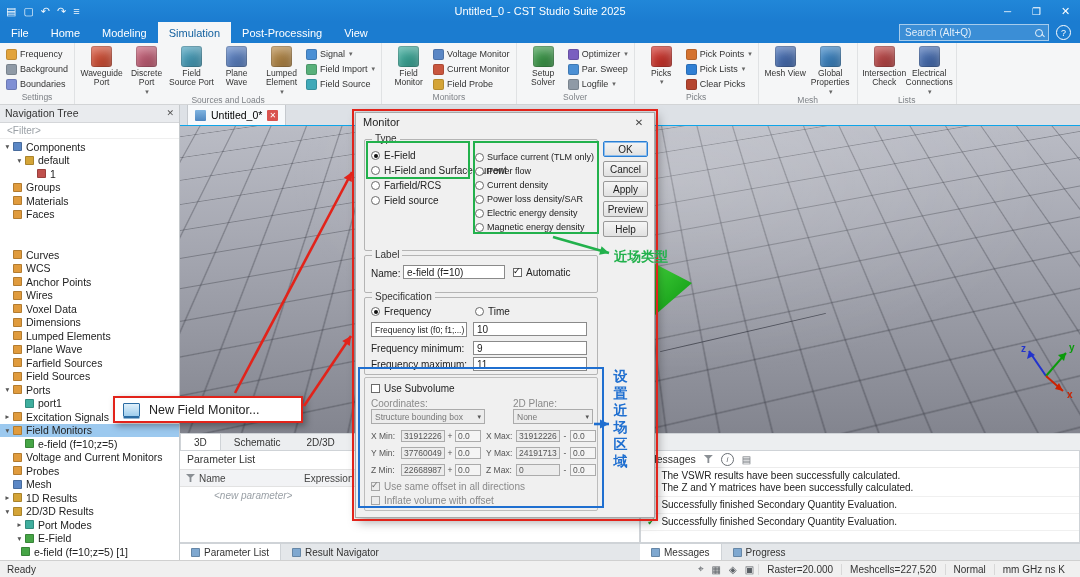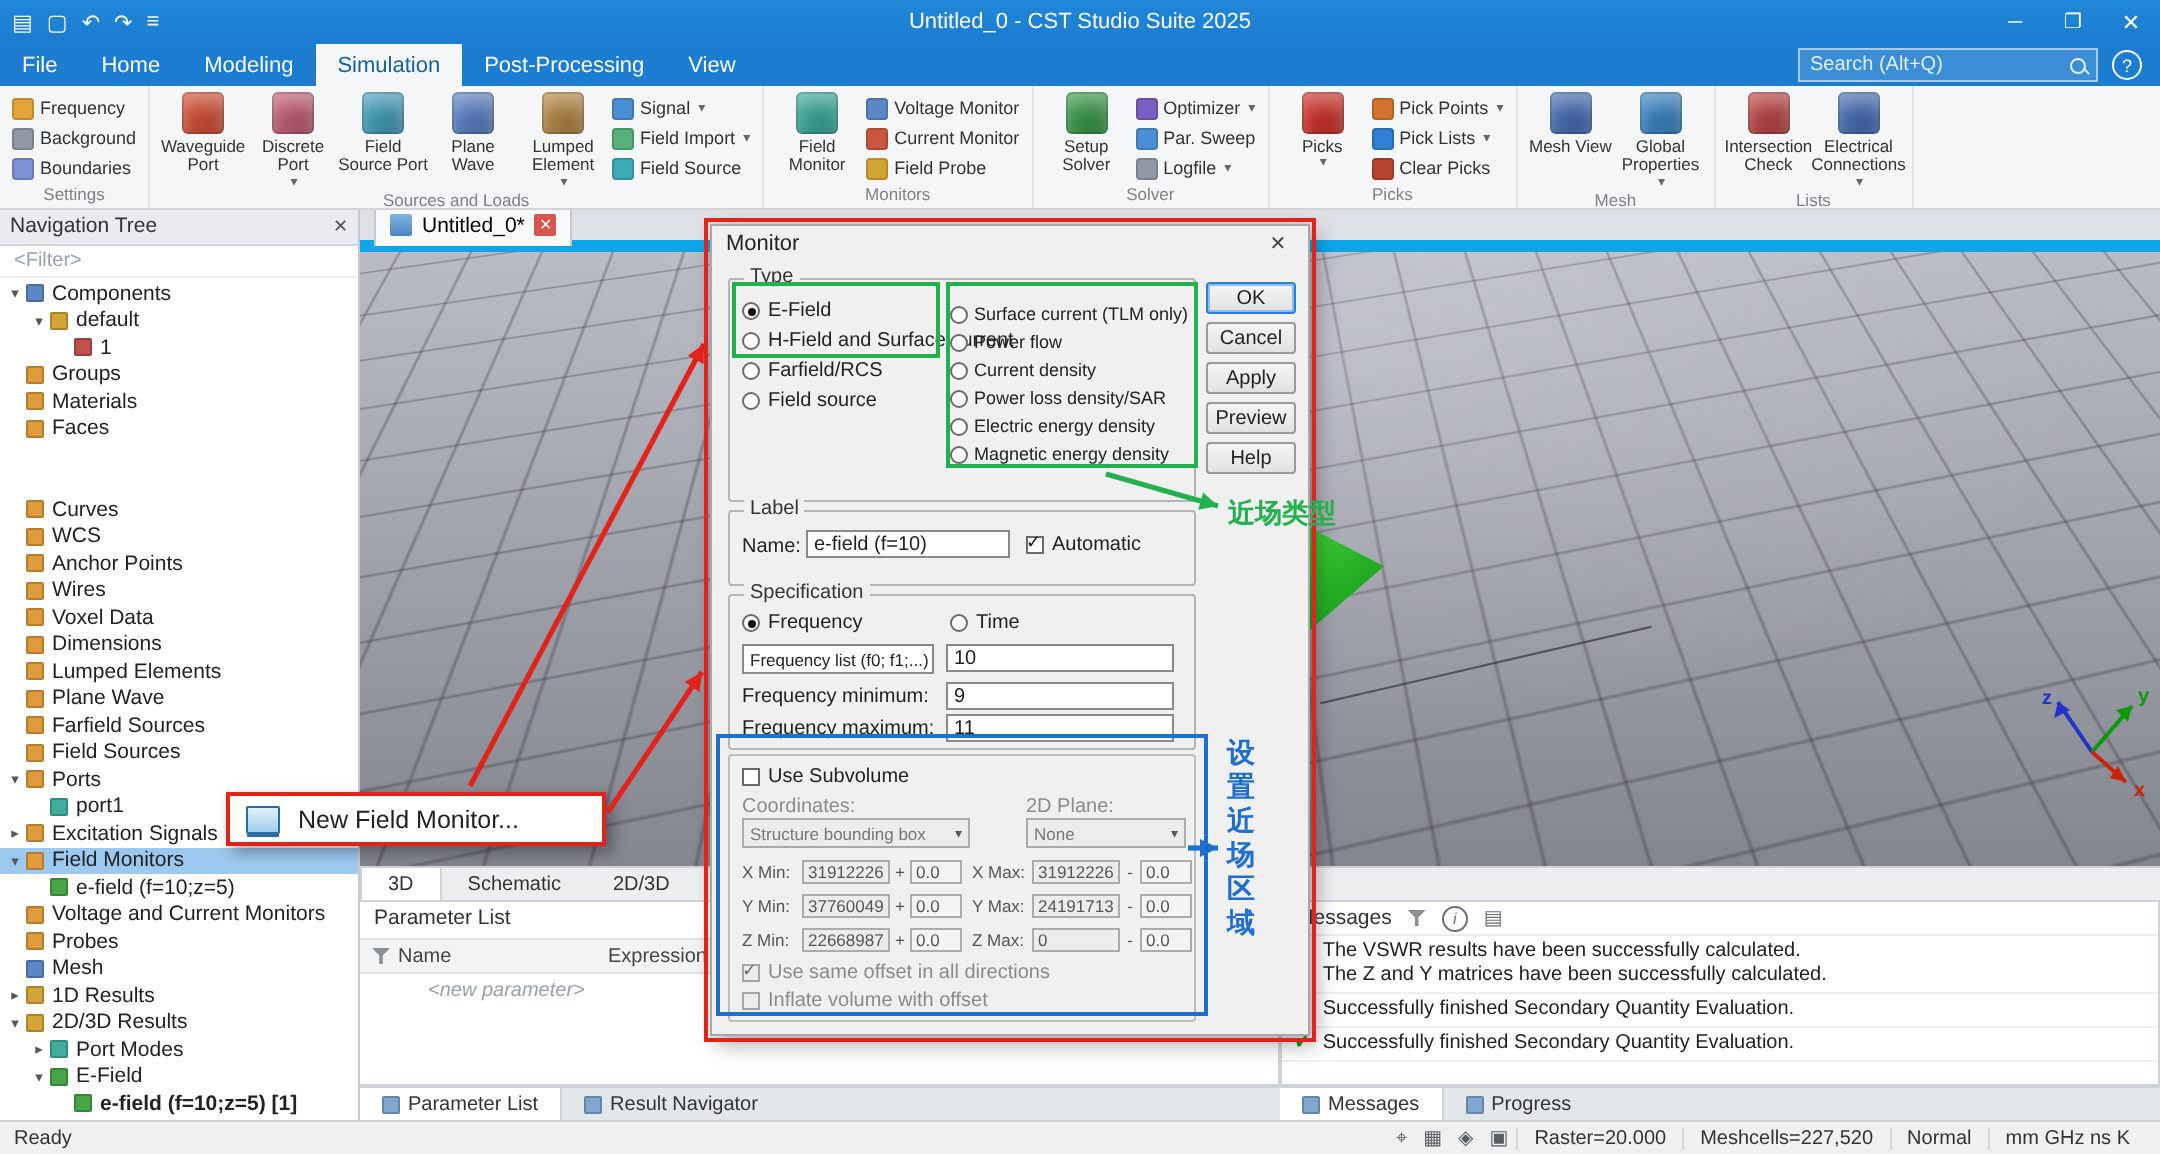--- a/index.html
+++ b/index.html
@@ -40,21 +40,21 @@
   .nav-header{height:18px;background:#e9ebee;display:flex;align-items:center;padding:0 5px;font-size:10.5px;color:#333;border-bottom:1px solid #d4d6d9;flex:none;}
   .nav-close{margin-left:auto;font-size:9px;color:#555;}
   .nav-filter{height:15px;color:#9aa0a6;font-size:10px;padding:0 7px;display:flex;align-items:center;border-bottom:1px solid #f932;border-bottom:1px solid #efefef;flex:none;}
   .tree{flex:1;overflow:hidden;padding-top:1px;}
   .tree-item{height:13.5px;display:flex;align-items:center;font-size:10.5px;color:#222;white-space:nowrap;}
   .tree-item.selected{background:#9cc9ef;}
   .tw-arrow{width:9px;font-size:7.5px;color:#555;text-align:center;flex:none;}
   .tw-icon{width:9px;height:9px;margin:0 4px 0 1px;border-radius:1px;flex:none;box-shadow:inset 0 0 0 1px rgba(0,0,0,.2);}
 
   
-  .doctabs{position:absolute;left:180px;top:104px;width:900px;height:22px;background:#dde1e6;border-bottom:6px solid #0ea5e9;display:flex;align-items:center;z-index:4;box-sizing:border-box;}
+  .doctabs{position:absolute;left:180px;top:104px;width:900px;height:22px;background:#dde1e6;border-bottom:1px solid #0ea5e9;display:flex;align-items:flex-start;z-index:4;box-sizing:border-box;}
   .doctab{height:21px;background:#f7f9fb;border:1px solid #c5c9ce;border-bottom:none;display:flex;align-items:center;gap:5px;padding:0 7px;font-size:10.5px;margin-left:7px;box-sizing:border-box;}
   .dicon{width:11px;height:11px;background:linear-gradient(#7fb3e0,#4d86c0);border-radius:1px;}
   .dclose{color:#fff;background:#d9534f;width:11px;height:11px;font-size:8px;display:flex;align-items:center;justify-content:center;border-radius:1px;}
 
   .canvas{position:absolute;left:180px;top:126px;width:900px;height:307px;overflow:hidden;background:linear-gradient(180deg,#babcc5 0%,#a2a4ae 45%,#83858f 100%);z-index:1;}
   .gridplane{position:absolute;left:-220px;top:-260px;width:1500px;height:1000px;
     background-image:repeating-linear-gradient(0deg,rgba(55,57,66,.38) 0 1px,transparent 1px 30px),repeating-linear-gradient(90deg,rgba(55,57,66,.38) 0 1px,transparent 1px 30px);
     transform:perspective(800px) rotateX(56deg) rotateZ(-14deg);transform-origin:55% 18%;}
   .canvas-shine{position:absolute;inset:0;background:radial-gradient(ellipse at 55% 18%, rgba(255,255,255,.18), transparent 55%);}
   .port-cone{position:absolute;left:468px;top:132px;width:44px;height:57px;background:linear-gradient(135deg,#46d43e,#0b9410);clip-path:polygon(0 4%,100% 44%,16% 100%);}
@@ -486,21 +486,21 @@
         <div class="tree-item" style="padding-left: 15px;">
           <span class="tw-arrow">▸</span>
           <span class="tw-icon" style="background: rgb(63, 174, 158);"></span>
           <span>Port Modes</span>
         </div>
         <div class="tree-item" style="padding-left: 15px;">
           <span class="tw-arrow">▾</span>
           <span class="tw-icon" style="background: rgb(70, 165, 70);"></span>
           <span>E-Field</span>
         </div>
-        <div class="tree-item" style="padding-left: 27px; font-weight: bold;">
+        <div class="tree-item" style="padding-left: 11px;">
           <span class="tw-arrow"></span>
           <span class="tw-icon" style="background: rgb(70, 165, 70);"></span>
           <span>e-field (f=10;z=5) [1]</span>
         </div>
         <div class="tree-item" style="padding-left: 2px;">
           <span class="tw-arrow"></span>
           <span class="tw-icon" style="background: rgb(212, 164, 55);"></span>
           <span>Farfields</span>
         </div>
         <div class="tree-item" style="padding-left: 3px;">

